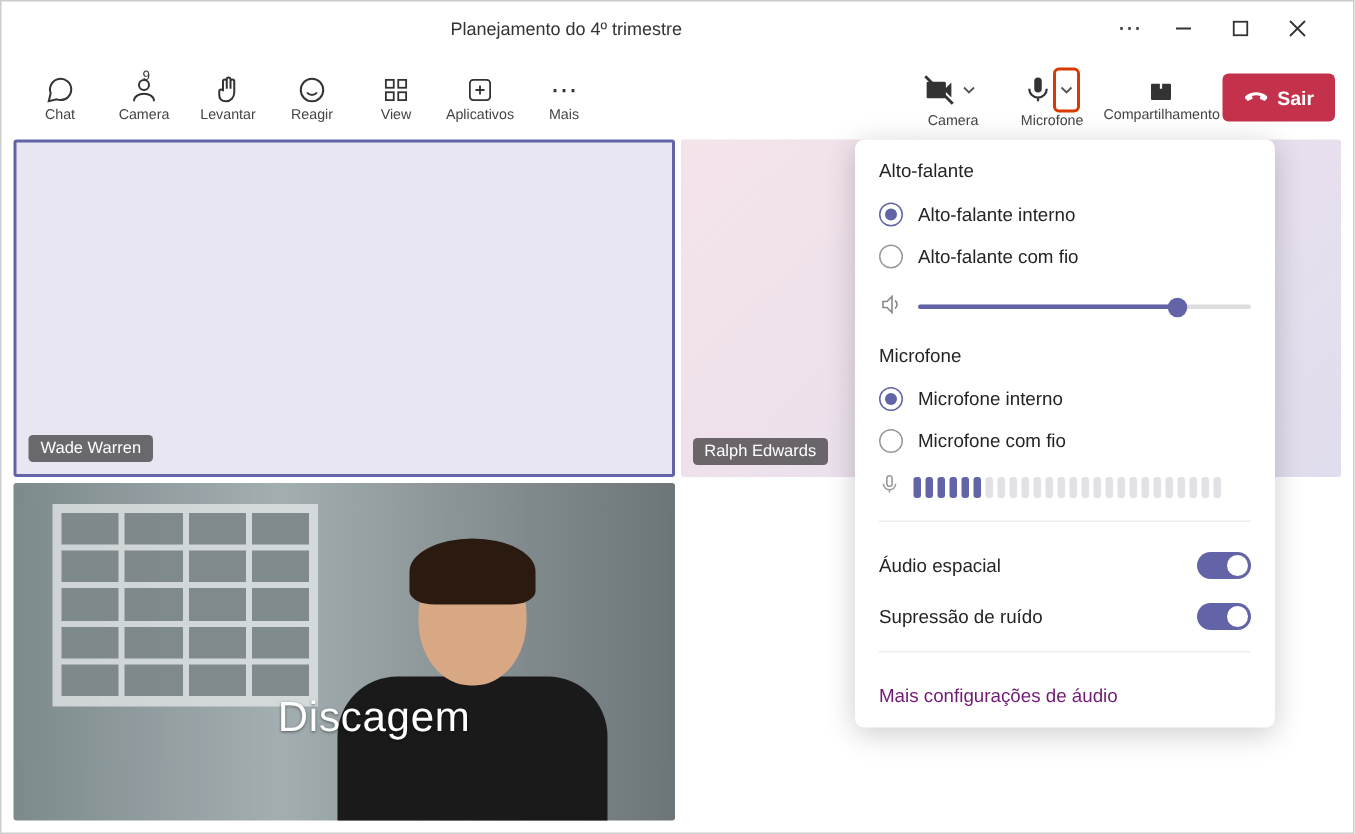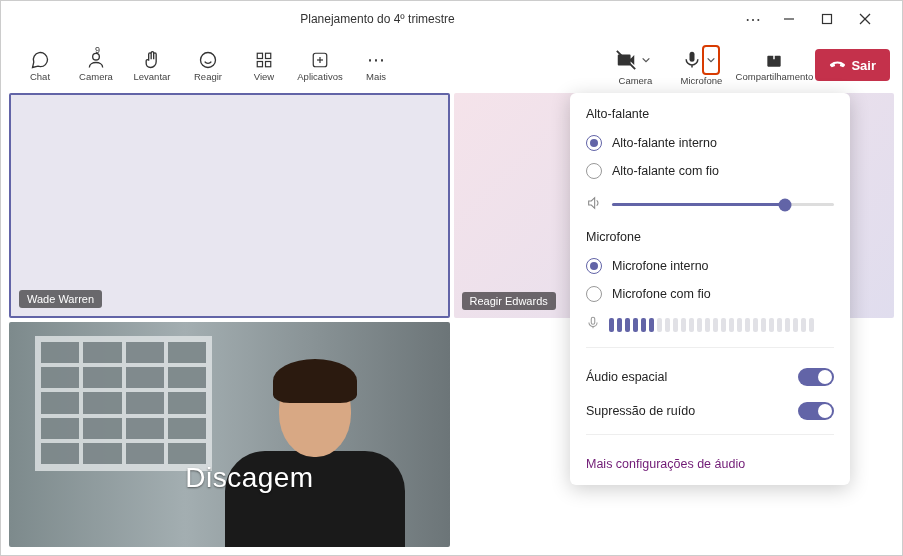--- a/index.html
+++ b/index.html
@@ -203,21 +203,21 @@
 <div class="grid">
   <div class="tile t2">
     <div class="nametag">Wade Warren</div>
   </div>
   <div class="tile t3">
     <div class="av">
         <div class="hair2"></div>
         <div class="h2"></div>
         <div class="sh"></div>
       </div>
-    <div class="nametag">Reagir Edwards</div>
+    <div class="nametag">Ralph Edwards</div>
   </div>
   <div class="tile t4">
     <div class="bldg">
         <div></div>
         <div></div>
         <div></div>
         <div></div>
         <div></div>
         <div></div>
         <div></div>

